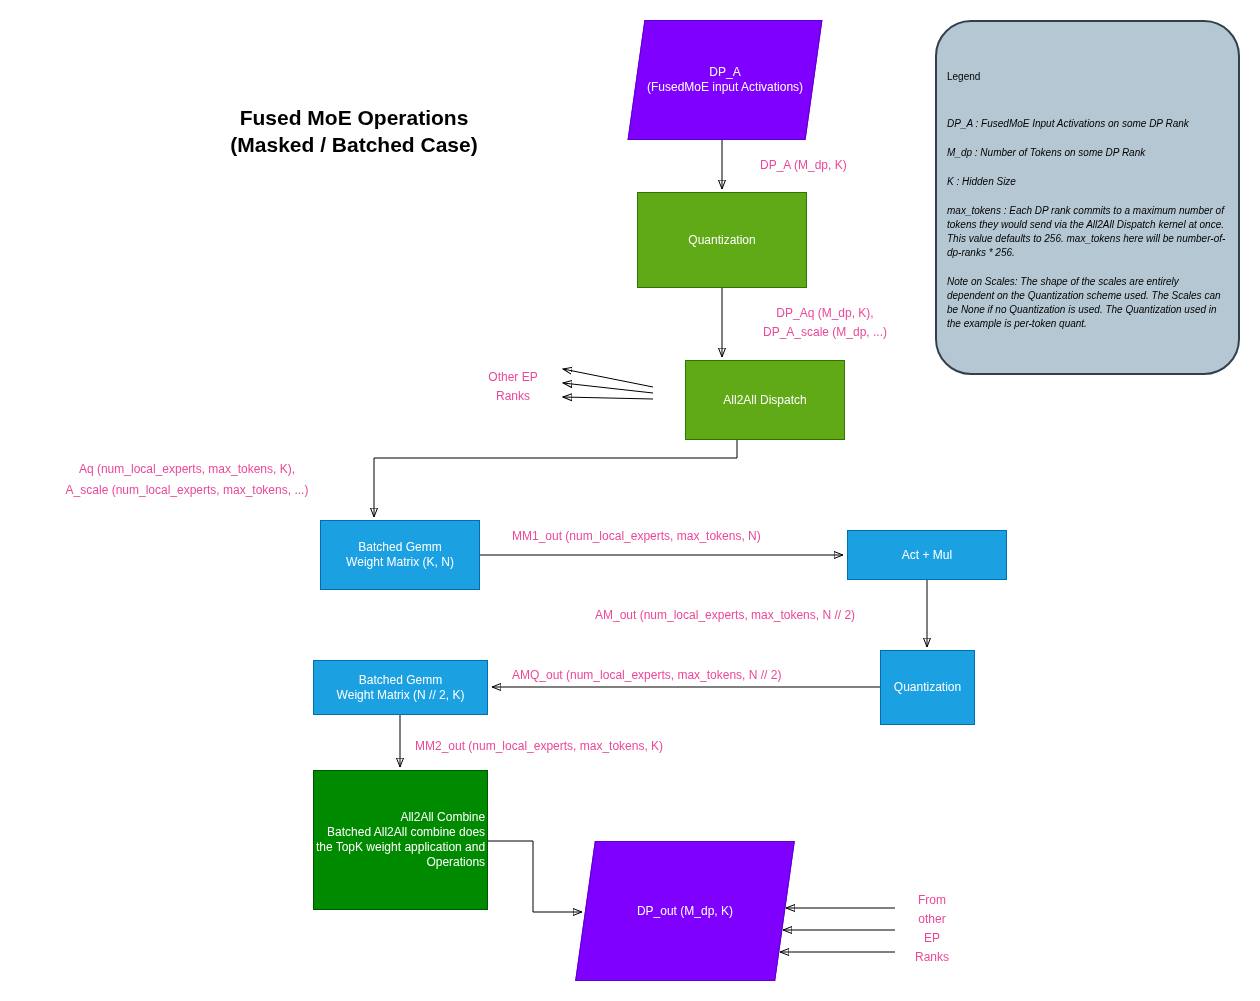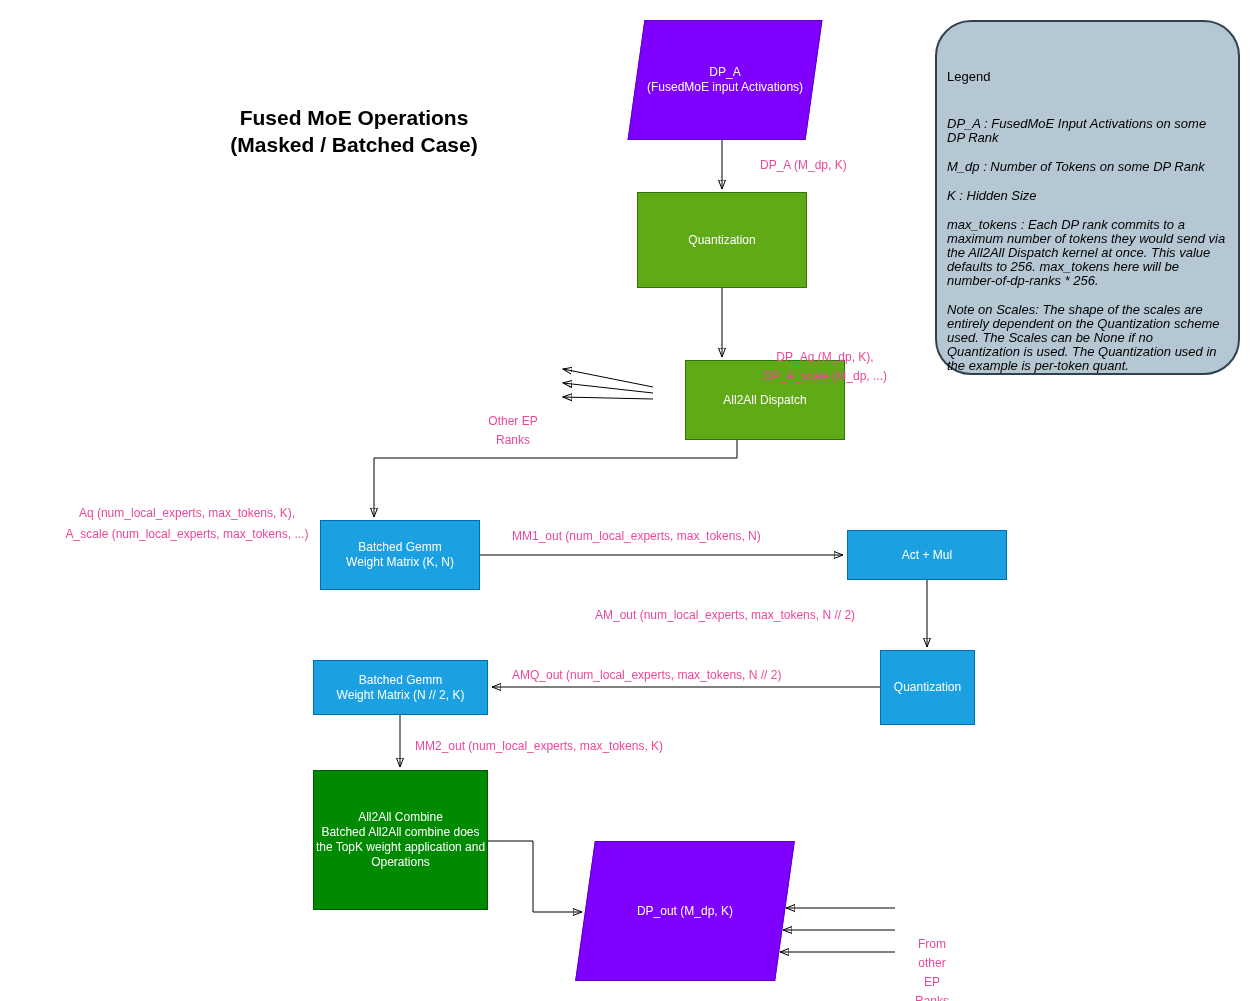--- a/index.html
+++ b/index.html
@@ -2,27 +2,27 @@
 <html style="--purple-fill: #7f00ff; --purple-stroke: #5d00cc; --green-fill: #60a917; --green-stroke: #2d7600; --blue-fill: #1ba1e2; --blue-stroke: #006eaf; --dgreen-fill: #008a00; --dgreen-stroke: #005700; --legend-fill: #b5c7d2; --legend-stroke: #31404d; --edge-color: #000000;"><head>
 <meta charset="utf-8">
 <style>
   html,body{margin:0;padding:0;background:#ffffff;}
   .canvas{position:relative;width:1260px;height:1001px;background:#ffffff;font-family:"Liberation Sans",sans-serif;overflow:hidden;}
   .connectors{position:absolute;left:0;top:0;}
   .connectors line,.connectors path{stroke:#000;stroke-width:1;fill:none;}
   .node{position:absolute;display:flex;align-items:center;justify-content:center;color:#fff;font-size:12px;line-height:15px;text-align:center;box-sizing:border-box;}
   .green{background:var(--green-fill);border:1px solid var(--green-stroke);}
   .blue{background:var(--blue-fill);border:1px solid var(--blue-stroke);}
-  .dgreen{background:var(--dgreen-fill);border:1px solid var(--dgreen-stroke);}
+  .dgreen{background:var(--dgreen-fill);border:1px solid var(--dgreen-stroke);text-align:right;}
   .para{transform:skewX(-8deg);background:var(--purple-fill);border:1px solid var(--purple-stroke);}
   .unskew{transform:skewX(8deg);}
   .title{position:absolute;left:194px;top:104px;width:320px;text-align:center;font-size:21px;font-weight:bold;line-height:27px;color:#000;}
   .elabel{position:absolute;font-size:12px;line-height:19px;color:#ec4899;white-space:nowrap;}
-  .center{text-align:center;margin-top:44px;}
-  .legend{position:absolute;background:var(--legend-fill);border:2px solid var(--legend-stroke);border-radius:36px;box-sizing:border-box;color:#000;font-size:13px;line-height:14px;padding:48px 12px 16px 10px;}
+  .center{text-align:center;}
+  .legend{position:absolute;background:var(--legend-fill);border:2px solid var(--legend-stroke);border-radius:36px;box-sizing:border-box;color:#000;font-size:10px;line-height:14px;padding:48px 12px 16px 10px;}
   .legend-title{margin:0 0 33px 0;}
   .legend-item{margin:0 0 15px 0;font-style:italic;}
 </style>
 </head>
 <body>
 
 <div class="canvas">
 
   <svg class="connectors" width="1260" height="1001" viewBox="0 0 1260 1001">
     <defs>

